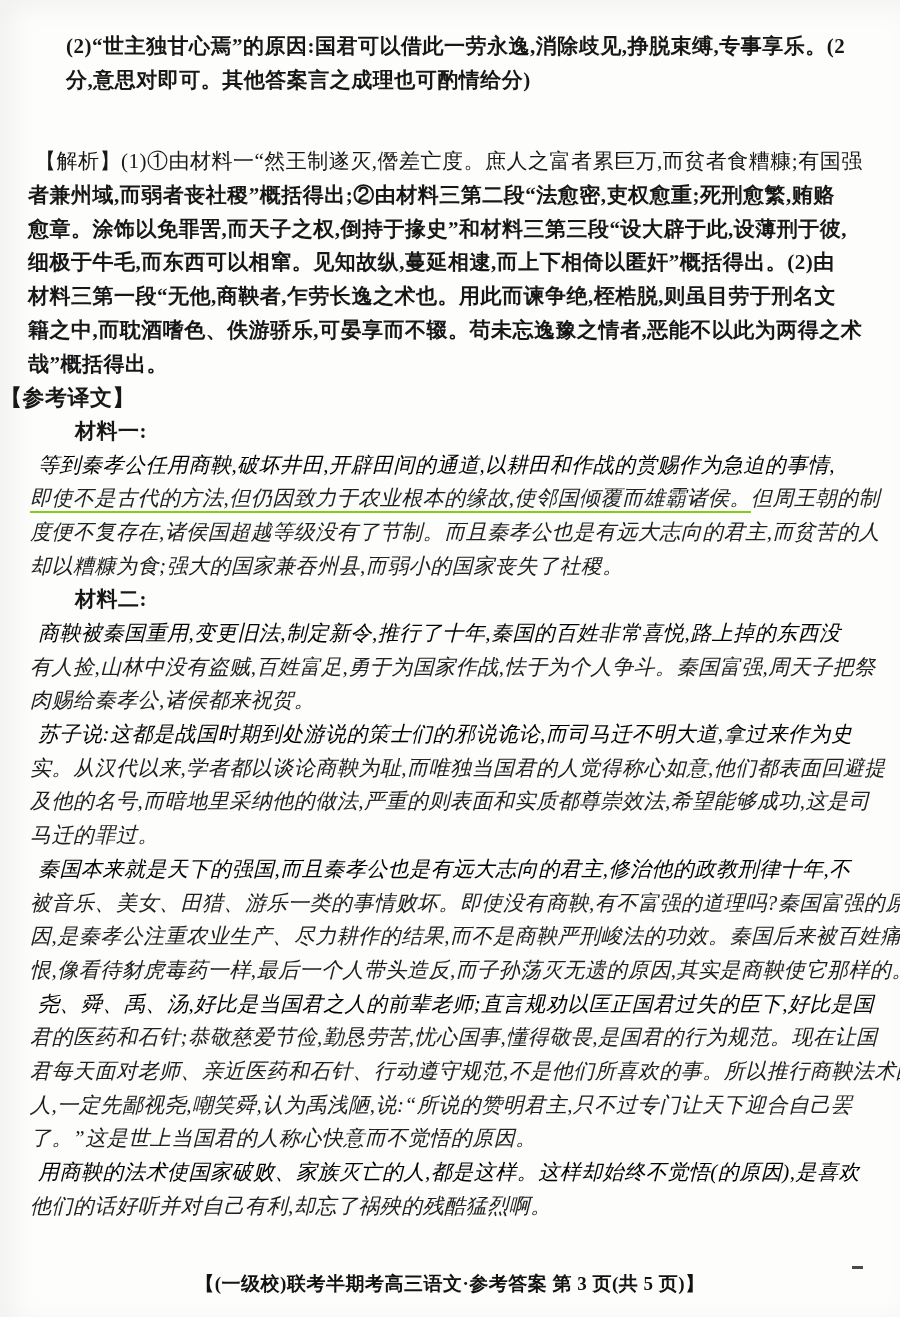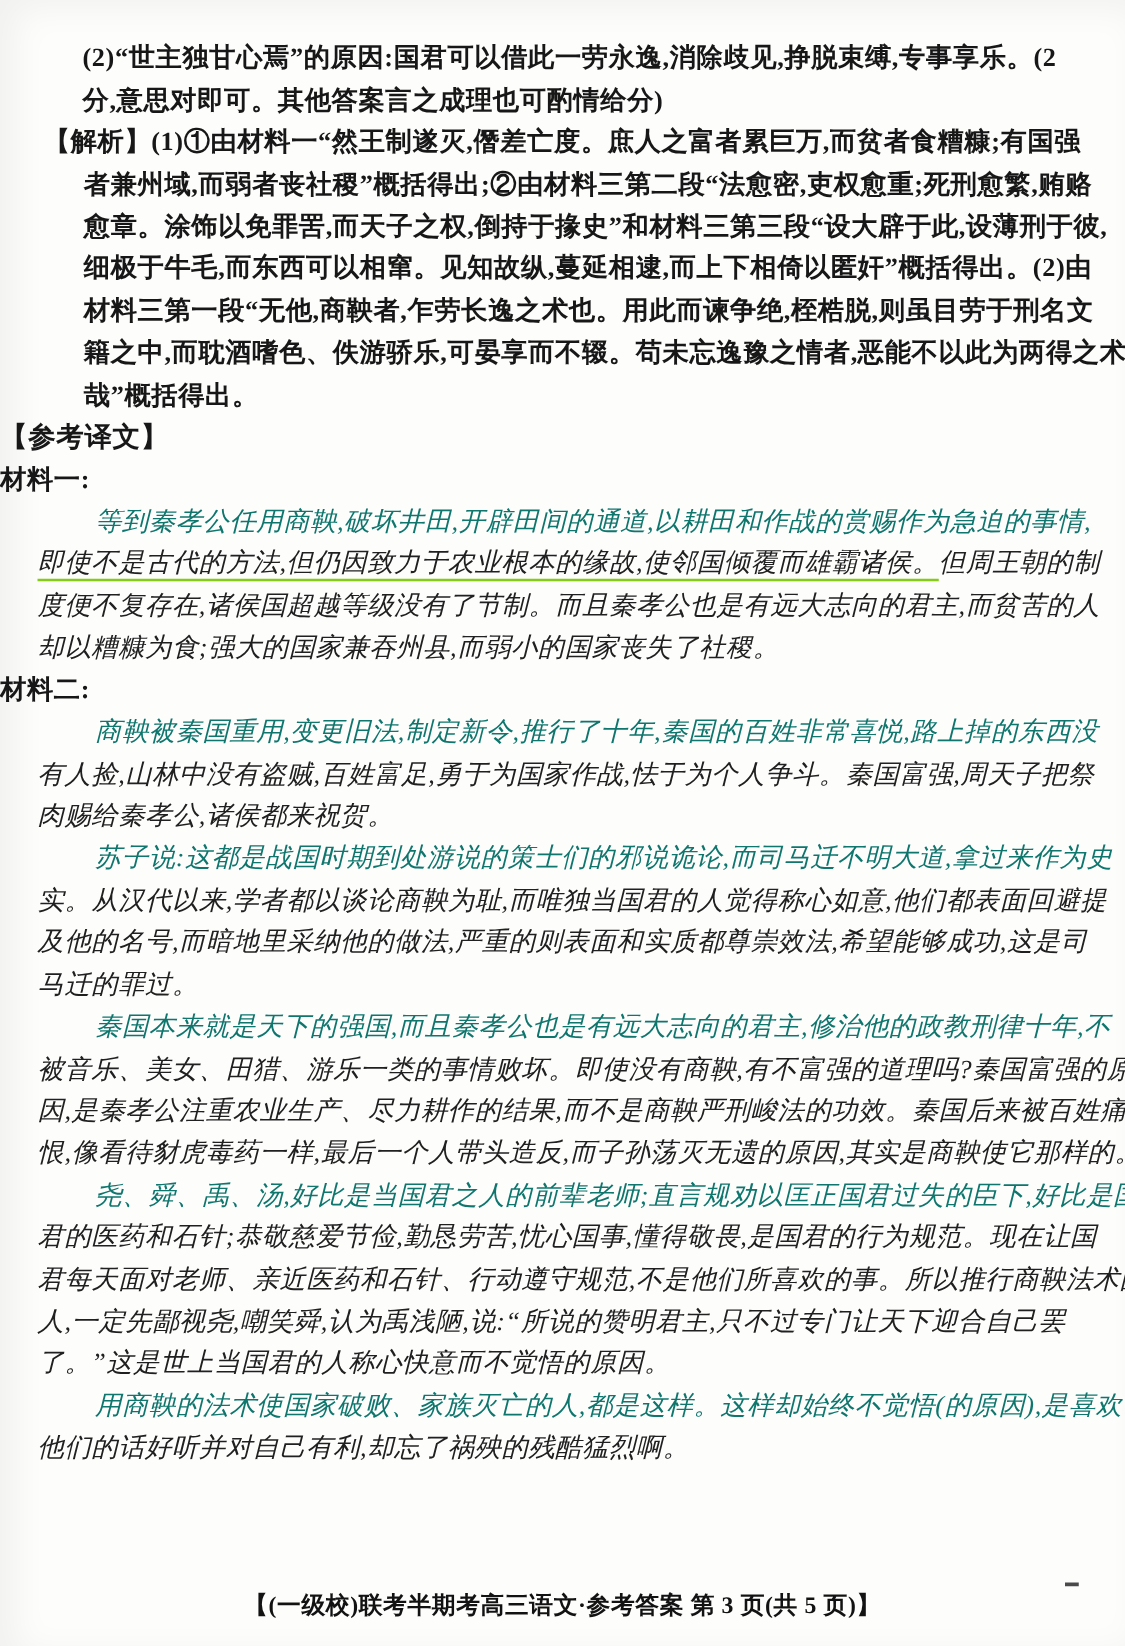--- a/index.html
+++ b/index.html
@@ -22,26 +22,26 @@
   .ln{
     height:33.7px;
     line-height:33.7px;
     font-size:21px;
     white-space:nowrap;
     color:#171717;
     letter-spacing:0.5px;
   }
   
   .ans   {margin-left:66px; font-weight:700;}
-  .tag   {margin-left:35px; font-weight:700;}
-  .ana   {margin-left:67px; font-weight:700;}
+  .tag   {margin-left:35px; font-weight:400;margin-top:48px;}
+  .ana   {margin-left:28px; font-weight:700;}
   .ttitle{font-weight:700; font-size:22px;}
-  .mhead {font-weight:700;}
+  .mhead {margin-left:75px; font-weight:700;}
   
-  .pfirst{margin-left:76px; font-style:italic; color:#0f766e;}
+  .pfirst{margin-left:38px; font-style:italic; color:#000000;}
   .pcont {margin-left:30px; font-style:italic; color:#202020;}
   .ul{
     border-bottom:2px solid #84cc16;
     padding-bottom:1px;
   }
   .footer{
     position:absolute;
     top:1271px;left:0;right:0;
     text-align:center;
     font-weight:700;

